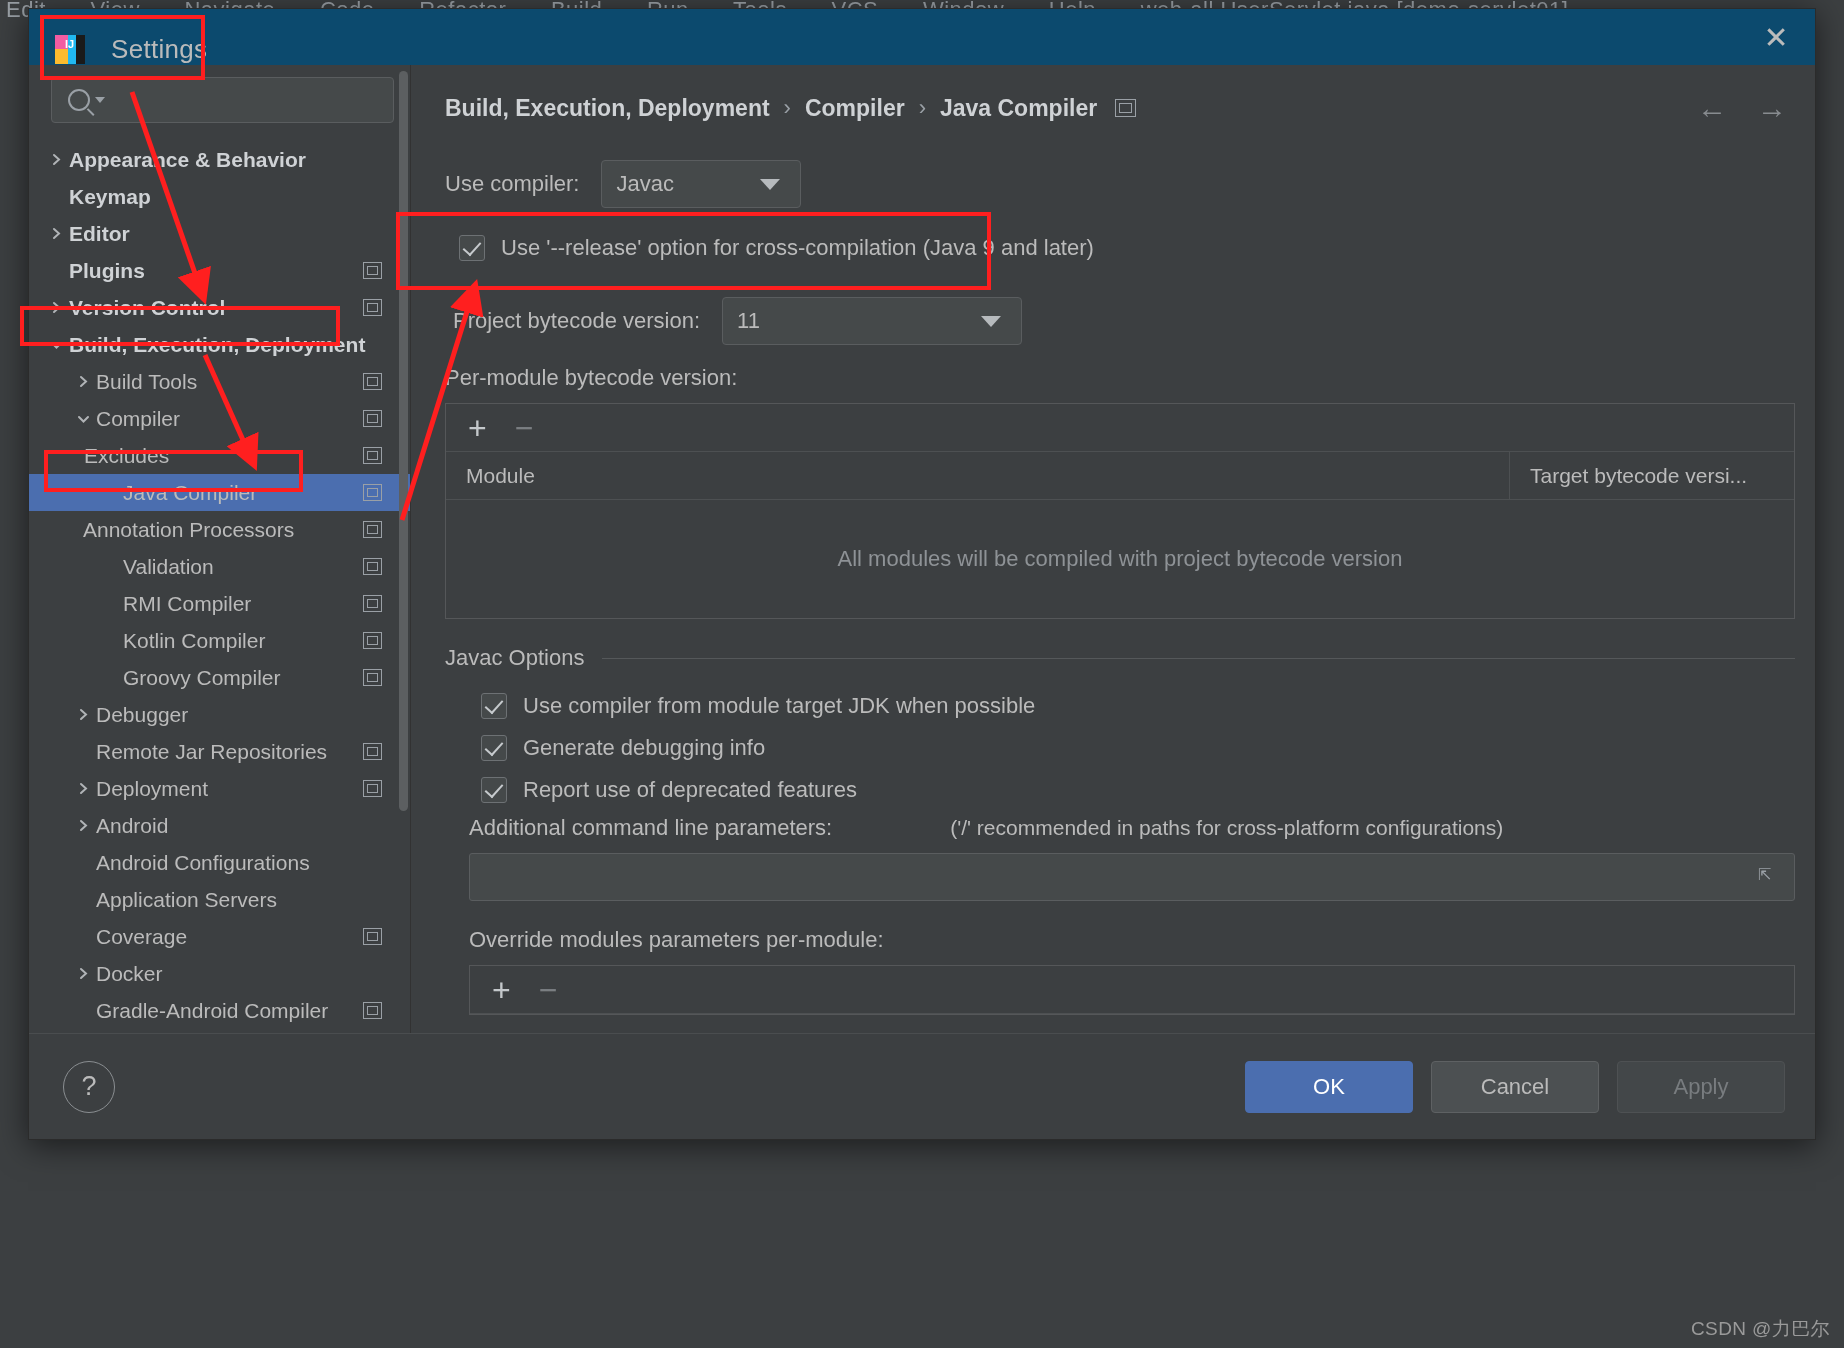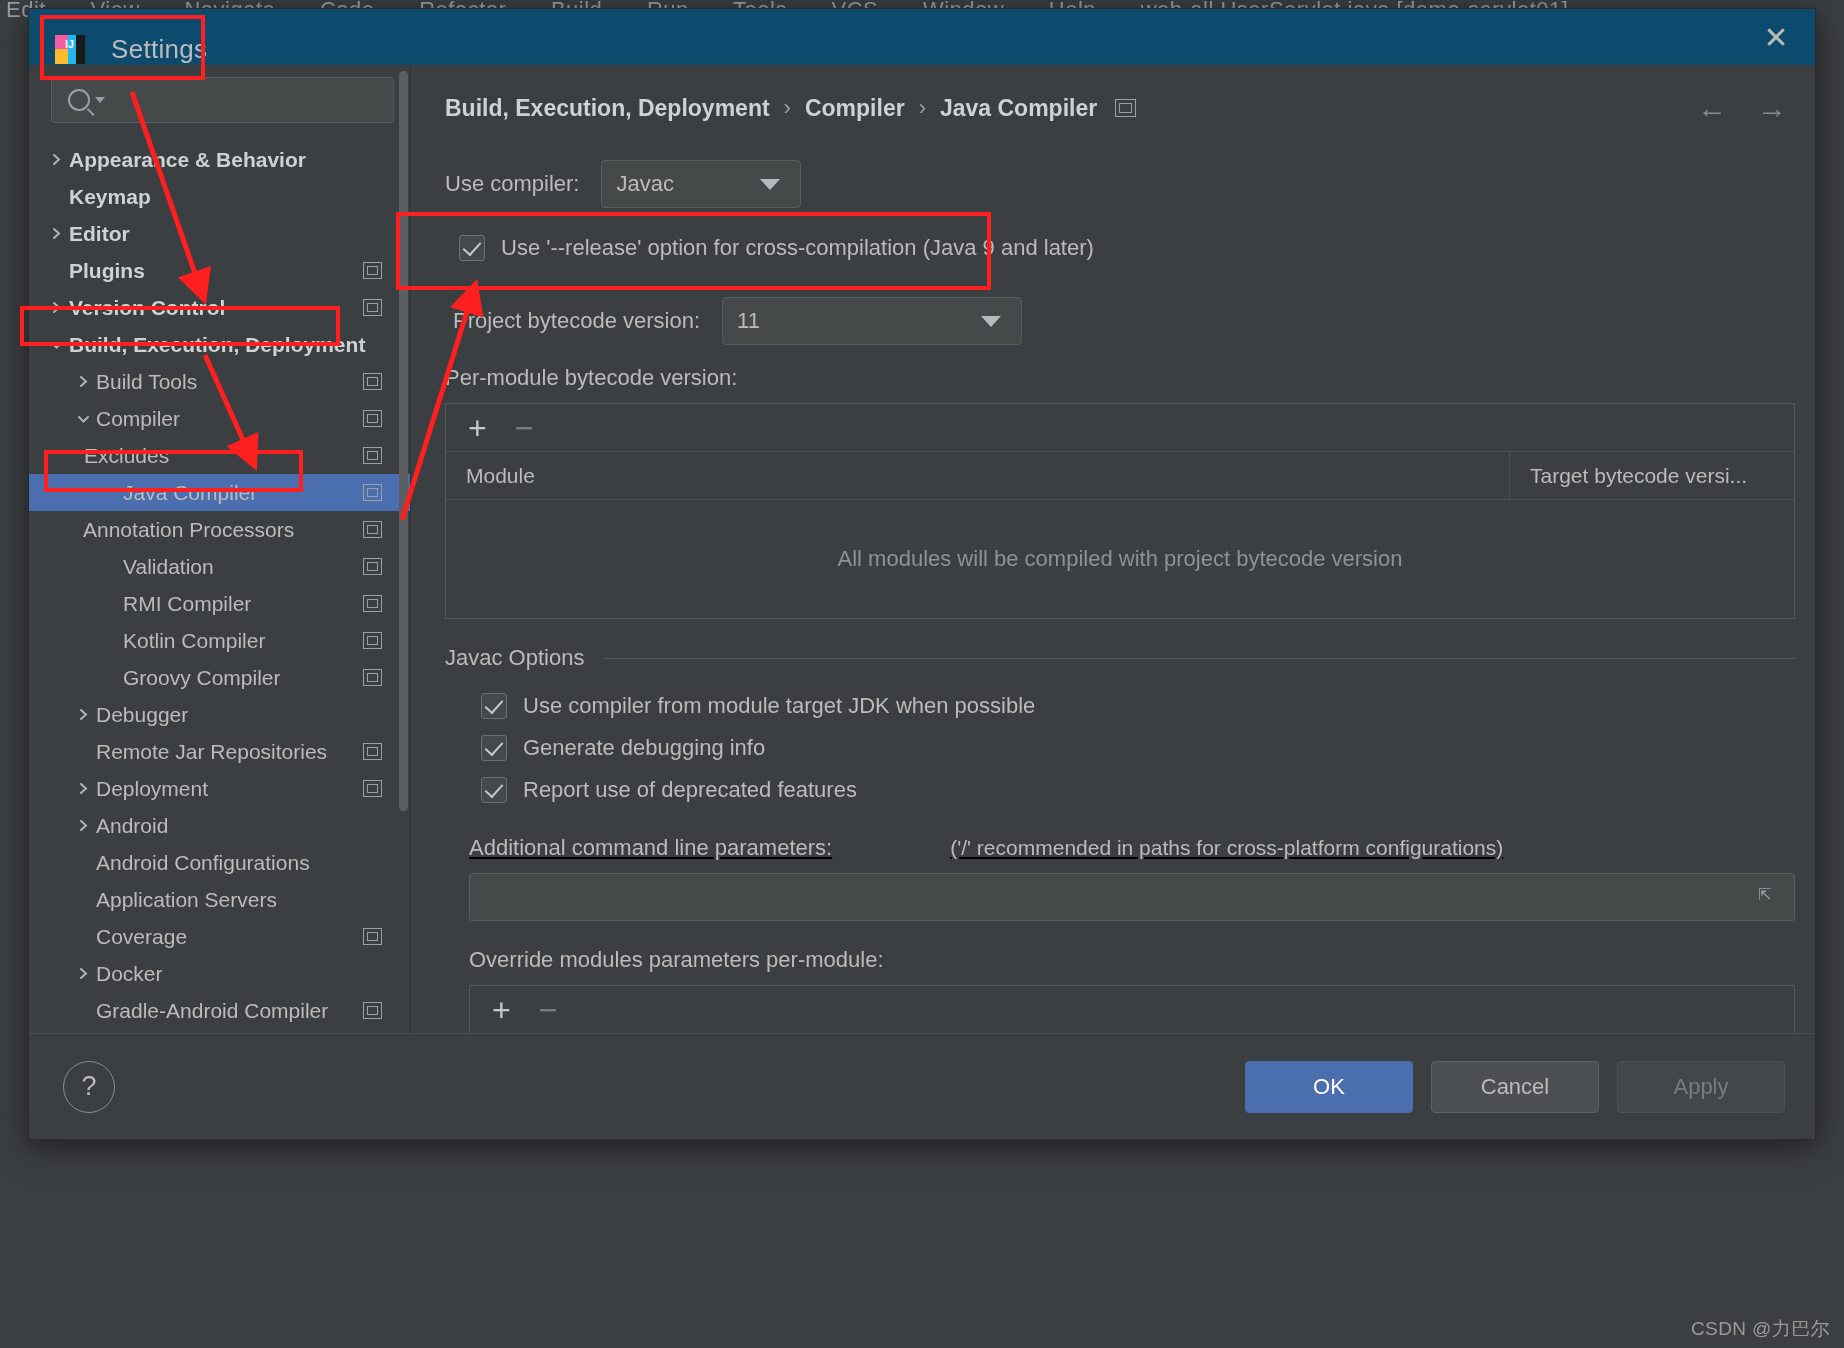--- a/index.html
+++ b/index.html
@@ -520,21 +520,21 @@
         <div class="cbrow">
           <div class="cb checked"></div>
           <div class="cb-label">Generate debugging info</div>
         </div>
         <div class="cbrow">
           <div class="cb checked"></div>
           <div class="cb-label">Report use of deprecated features</div>
         </div>
       </div>
 
-      <div style="padding-left:24px; margin-top:24px;text-decoration:underline;">
+      <div style="padding-left:24px; margin-top:4px;">
         <div style="display:flex; align-items:center;">
           <span class="field-label">Additional command line parameters:</span>
           <span id="hint" style="margin-left:118px;">('/' recommended in paths for cross-platform configurations)</span>
         </div>
         <div id="cmdline-input">
           <span id="expand-icon">⇱</span>
         </div>
       </div>
 
       <div class="section-title" style="margin-top:26px; padding-left:24px;">Override modules parameters per-module:</div>

